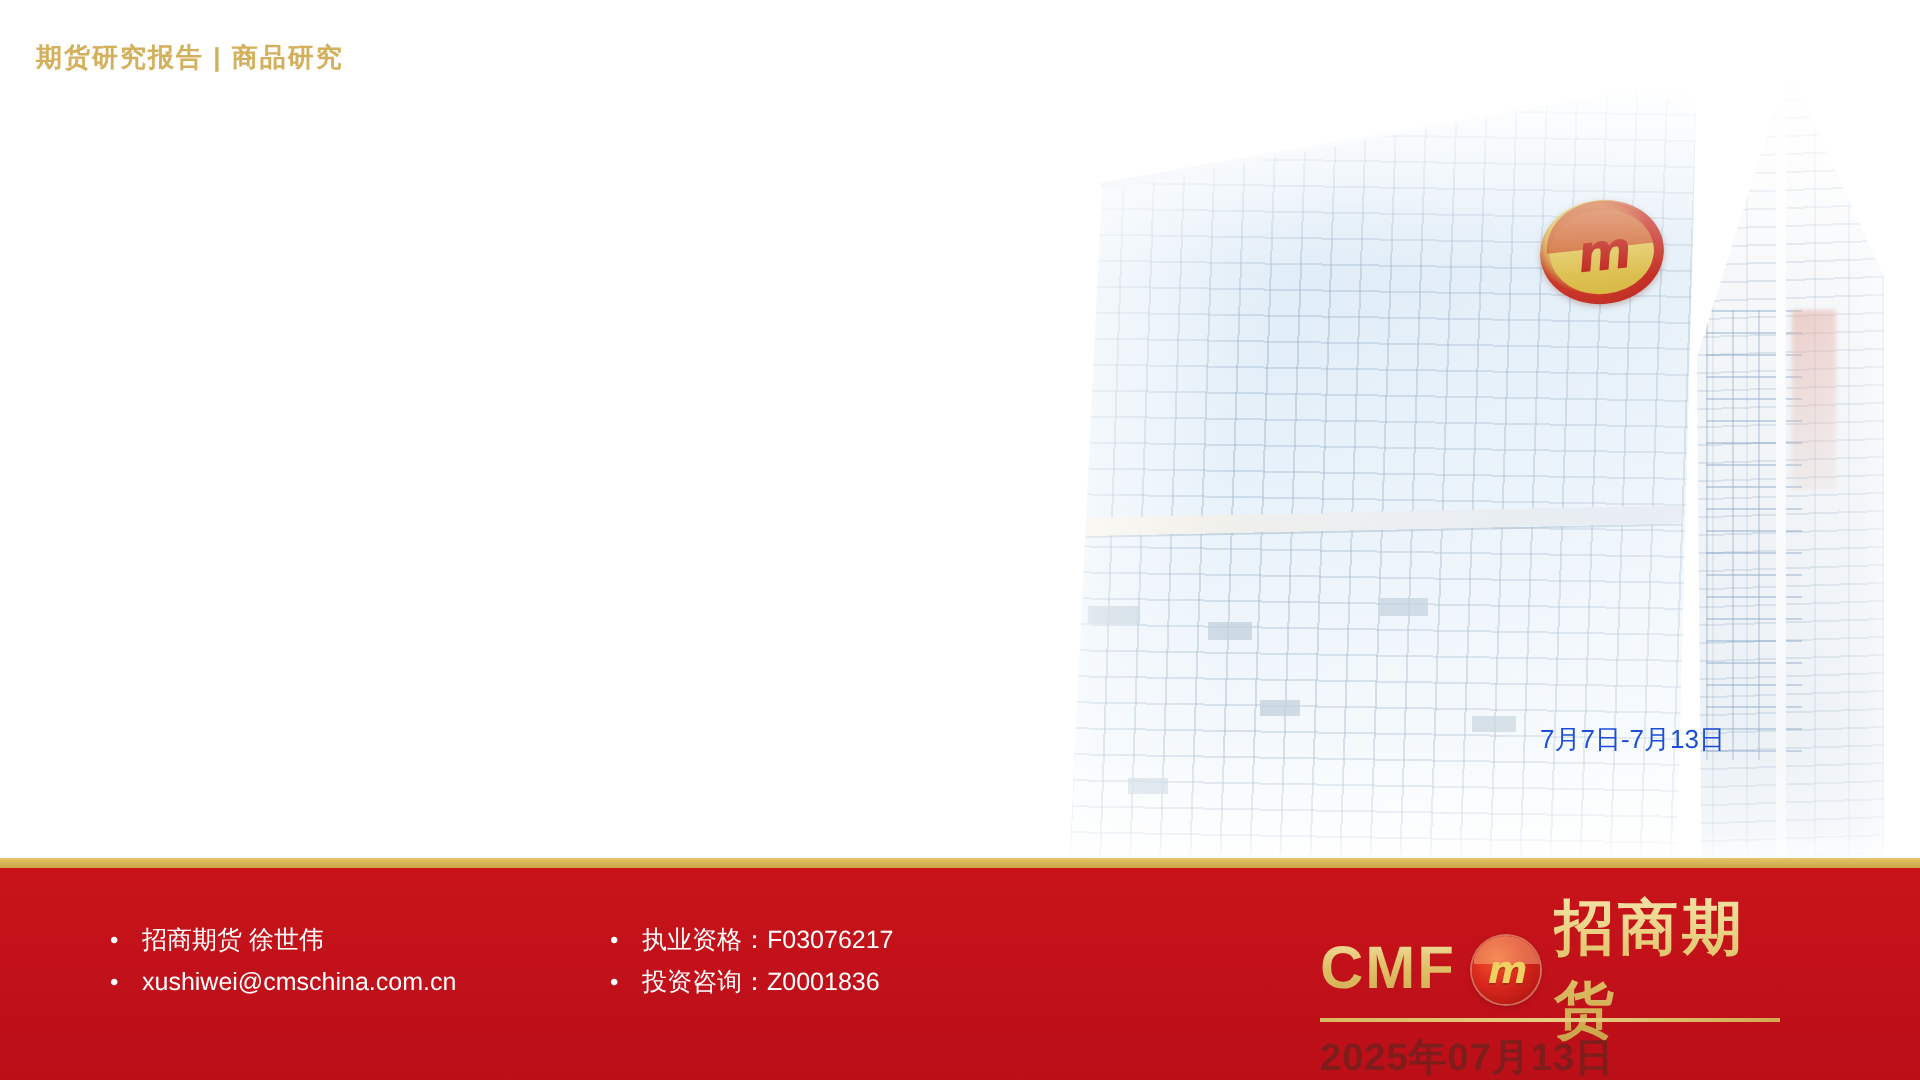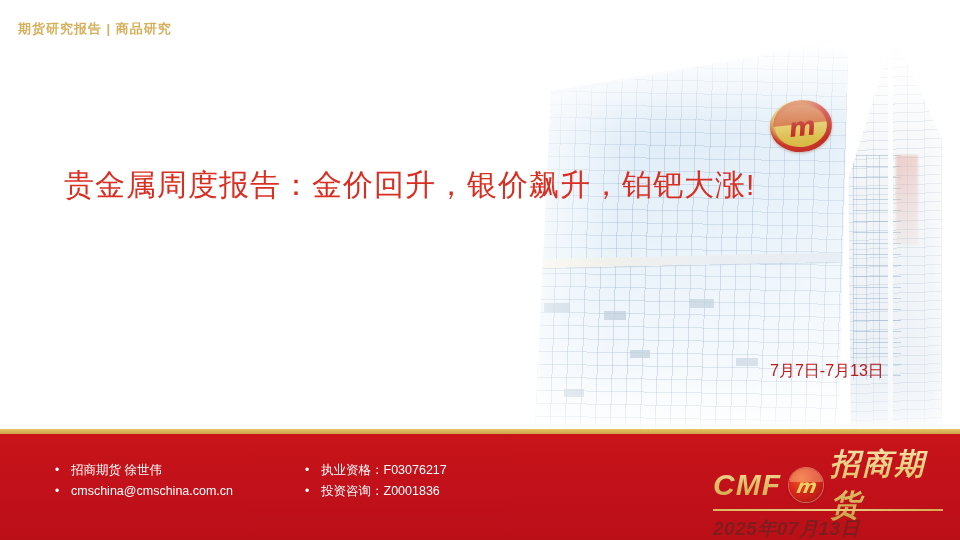--- a/index.html
+++ b/index.html
@@ -118,41 +118,41 @@
     font-size:13px; font-weight:bold; color:#d5b05c; letter-spacing:1px;
     white-space:nowrap;
     text-align:center;
   }
   .title{
     position:absolute; left:64px; top:165px; width:780px;
     font-size:30px; color:#d92f23; letter-spacing:1px; white-space:nowrap;
   }
   .daterange{
     position:absolute; left:770px; top:361px;
-    font-size:16px; color:#b91c1c; font-weight:500; white-space:nowrap;
+    font-size:13px; color:#1d4ed8; font-weight:500; white-space:nowrap;
   }
 
   
   .goldstrip{
     position:absolute; left:0; top:429px; width:960px; height:5px;
     background:linear-gradient(180deg,#e6c46a,#cda348);
   }
   .footer{
     position:absolute; left:0; top:434px; width:960px; height:106px;
     background:#c4121a;
     background-image:linear-gradient(180deg,#c81419 0%,#c0101a 60%,#bb0f18 100%);
   }
 
   .contact{ position:absolute; left:55px; top:460px; }
   .contact2{ position:absolute; left:305px; top:460px; }
   .crow{ display:flex; align-items:baseline; color:#fff; font-size:12.5px; line-height:21px; white-space:nowrap; }
   .crow .dot{ width:16px; flex:0 0 16px; color:#fff; font-size:12px; }
 
   
-  .logo{ position:absolute; left:713px; top:462px; width:230px; height:70px;font-style:italic; }
+  .logo{ position:absolute; left:660px; top:462px; width:230px; height:70px; }
   .logo-row{ display:flex; align-items:center; height:45px; }
   .cmf{
     font-size:30px; font-weight:bold; letter-spacing:1px;
     background:linear-gradient(180deg,#f4e2a6 0%,#e0c069 45%,#cfa94c 100%);
     -webkit-background-clip:text; background-clip:text; color:transparent;
     font-family:"Liberation Sans",sans-serif;
   }
   .emblem{
     width:34px; height:34px; border-radius:50%; margin:0 7px 0 8px; position:relative;
     background:radial-gradient(circle at 36% 32%, #ef5a2b 0%, #d9261c 45%, #a2120f 100%);
@@ -217,35 +217,34 @@
 
     <div class="bldg-badge">
       <div class="inner"></div>
       <div class="arc"></div>
       <div class="mark">m</div>
     </div>
 
     <div class="photo-fade"></div>
   </div>
 
-  <div class="title">贵金属周度报告：金价回升，银价飙升，铂钯大涨!</div>
 
   <div class="daterange">7月7日-7月13日</div>
 
   <div class="goldstrip"></div>
   <div class="footer"></div>
 
   <div class="contact">
     <div class="crow">
       <span class="dot">•</span>
       <span>招商期货 徐世伟</span>
     </div>
     <div class="crow">
       <span class="dot">•</span>
-      <span>cmschina@cmschina.com.cn</span>
+      <span>xushiwei@cmschina.com.cn</span>
     </div>
   </div>
 
   <div class="contact2">
     <div class="crow">
       <span class="dot">•</span>
       <span>执业资格：F03076217</span>
     </div>
     <div class="crow">
       <span class="dot">•</span>

